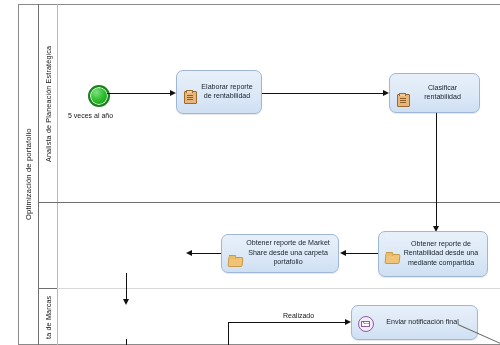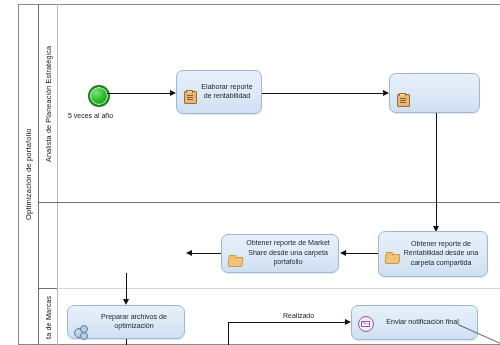--- a/index.html
+++ b/index.html
@@ -168,20 +168,21 @@
     <span class="tlabel">Elaborar reporte de rentabilidad</span>
   </div>
 
   <div class="conn h" style="left:262px;top:93px;width:122px;"></div>
   <div class="arrow right" style="left:383px;top:90px;"></div>
 
   <div class="task" style="left:389px;top:73px;width:91px;height:40px;">
     <span class="ticon">
         <i class="ico-doc"></i>
       </span>
+    <span class="tlabel">Clasificar rentabilidad</span>
   </div>
 
   <div class="conn v" style="left:436px;top:113px;height:115px;"></div>
   <div class="arrow down" style="left:433px;top:226px;"></div>
 
 
   <div class="conn h" style="left:191px;top:253px;width:30px;"></div>
   <div class="arrow left" style="left:186px;top:250px;"></div>
 
   <div class="task" style="left:221px;top:234px;width:118px;height:39px;">
@@ -191,36 +192,26 @@
     <span class="tlabel">Obtener reporte de Market Share desde una carpeta portafolio</span>
   </div>
 
   <div class="conn h" style="left:345px;top:253px;width:33px;"></div>
   <div class="arrow left" style="left:340px;top:250px;"></div>
 
   <div class="task" style="left:378px;top:231px;width:110px;height:46px;">
     <span class="ticon centered">
         <i class="ico-folder"></i>
       </span>
-    <span class="tlabel">Obtener reporte de Rentabilidad desde una carpeta  compartida</span>
+    <span class="tlabel">Obtener reporte de Rentabilidad desde una mediante  compartida</span>
   </div>
 
   <div class="conn v" style="left:126px;top:273px;height:28px;"></div>
   <div class="arrow down" style="left:123px;top:299px;"></div>
 
-  <div class="task" style="left:67px;top:305px;width:118px;height:34px;">
-    <span class="ticon centered">
-      <i class="ico-gears">
-          <i class="g g1"></i>
-          <i class="g g2"></i>
-          <i class="g g3"></i>
-        </i>
-    </span>
-    <span class="tlabel">Preparar archivos de optimización</span>
-  </div>
 
   <div class="conn v" style="left:126px;top:339px;height:6px;"></div>
 
   <div class="conn v" style="left:228px;top:322px;height:23px;"></div>
   <div class="conn h" style="left:228px;top:322px;width:118px;"></div>
   <div class="arrow right" style="left:345px;top:319px;"></div>
   <div class="flow-label" style="left:282px;top:312px;">Realizado</div>
 
   <div class="task centered-icon" style="left:351px;top:305px;width:127px;height:35px;">
     <span class="ticon">

